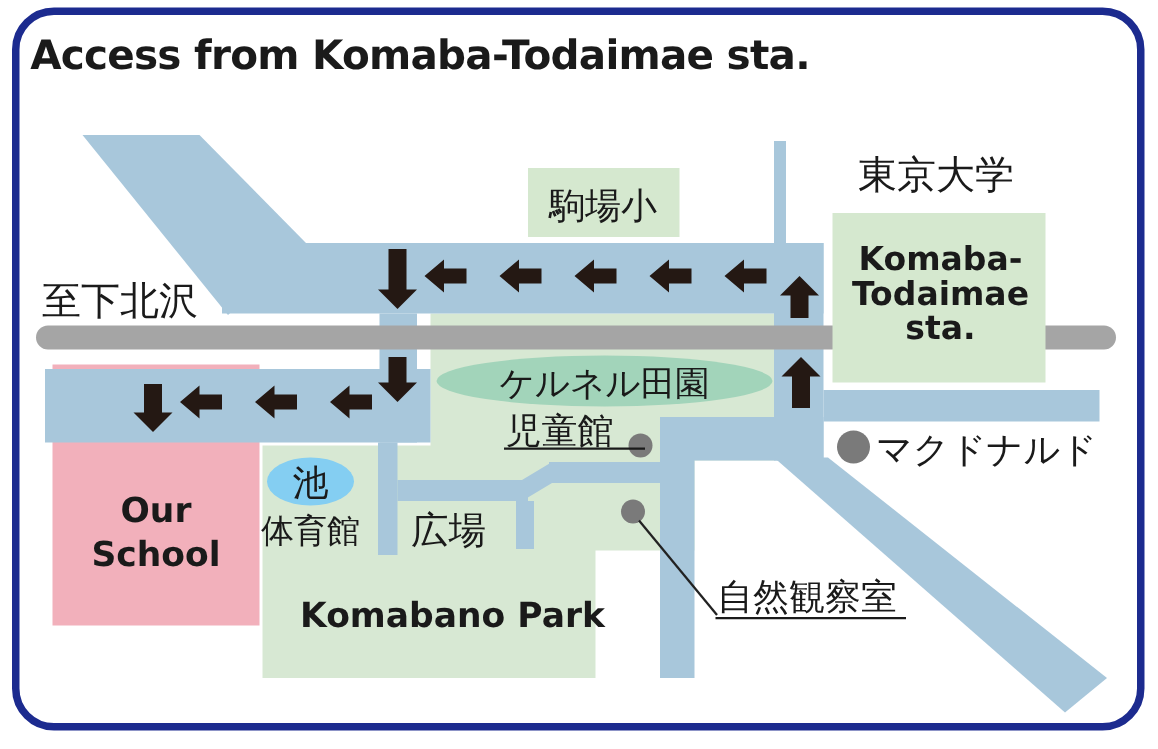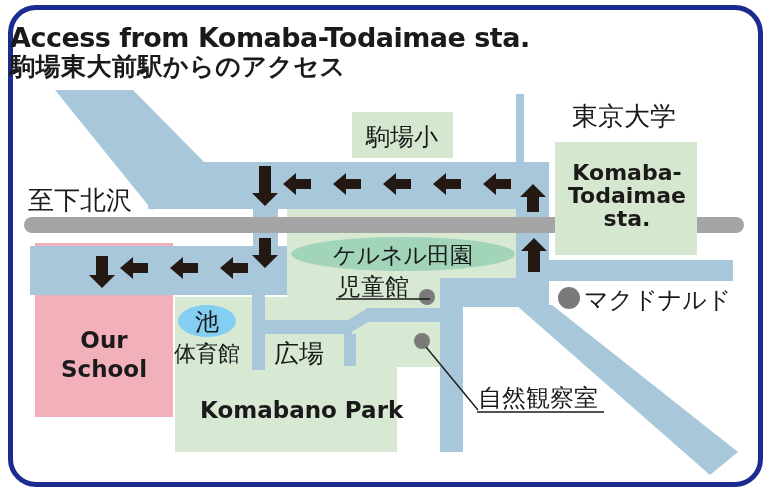--- a/index.html
+++ b/index.html
@@ -5,37 +5,36 @@
   html,body{margin:0;padding:0;background:#fff;}
   #stage{
     position:relative;width:772px;height:499px;background:#fff;overflow:hidden;
     font-family:"DejaVu Sans","Liberation Sans",sans-serif;
   }
   .frame{
     position:absolute;left:8px;top:5px;width:745px;height:472px;
     border:5px solid #1c2b8f;border-radius:28px;background:#fff;
   }
   .title-block{
-    position:absolute;left:10px;top:22px;width:540px;
+    position:absolute;left:10px;top:22px;width:540px;text-align:center;
     color:#1a1a1a;line-height:1.15;z-index:3;
   }
   .title-en{font-size:27px;font-weight:bold;letter-spacing:-0.5px;}
   .title-ja{font-size:25px;font-weight:bold;letter-spacing:0.5px;}
   svg{position:absolute;left:0;top:0;z-index:2;}
   svg text{fill:#1a1a1a;}
 </style>
 </head>
 <body>
 
 <div id="stage">
   <div class="frame"></div>
 
   <div class="title-block">
     <div class="title-en">Access from Komaba-Todaimae sta.</div>
-    <div class="title-ja">駒場東大前駅からのアクセス</div>
   </div>
 
   <svg width="772" height="499" viewBox="0 0 772 499">
 
     <polygon fill="#d7e8d3" points="287,209 517,209 517,307 463,307 463,367 397,367 397,452 175,452 175,297 287,297"></polygon>
 
     <ellipse cx="403" cy="254" rx="112" ry="17" fill="#a2d4ba"></ellipse>
 
     <rect x="35" y="243" width="138" height="174" fill="#f2b0bb"></rect>
 

